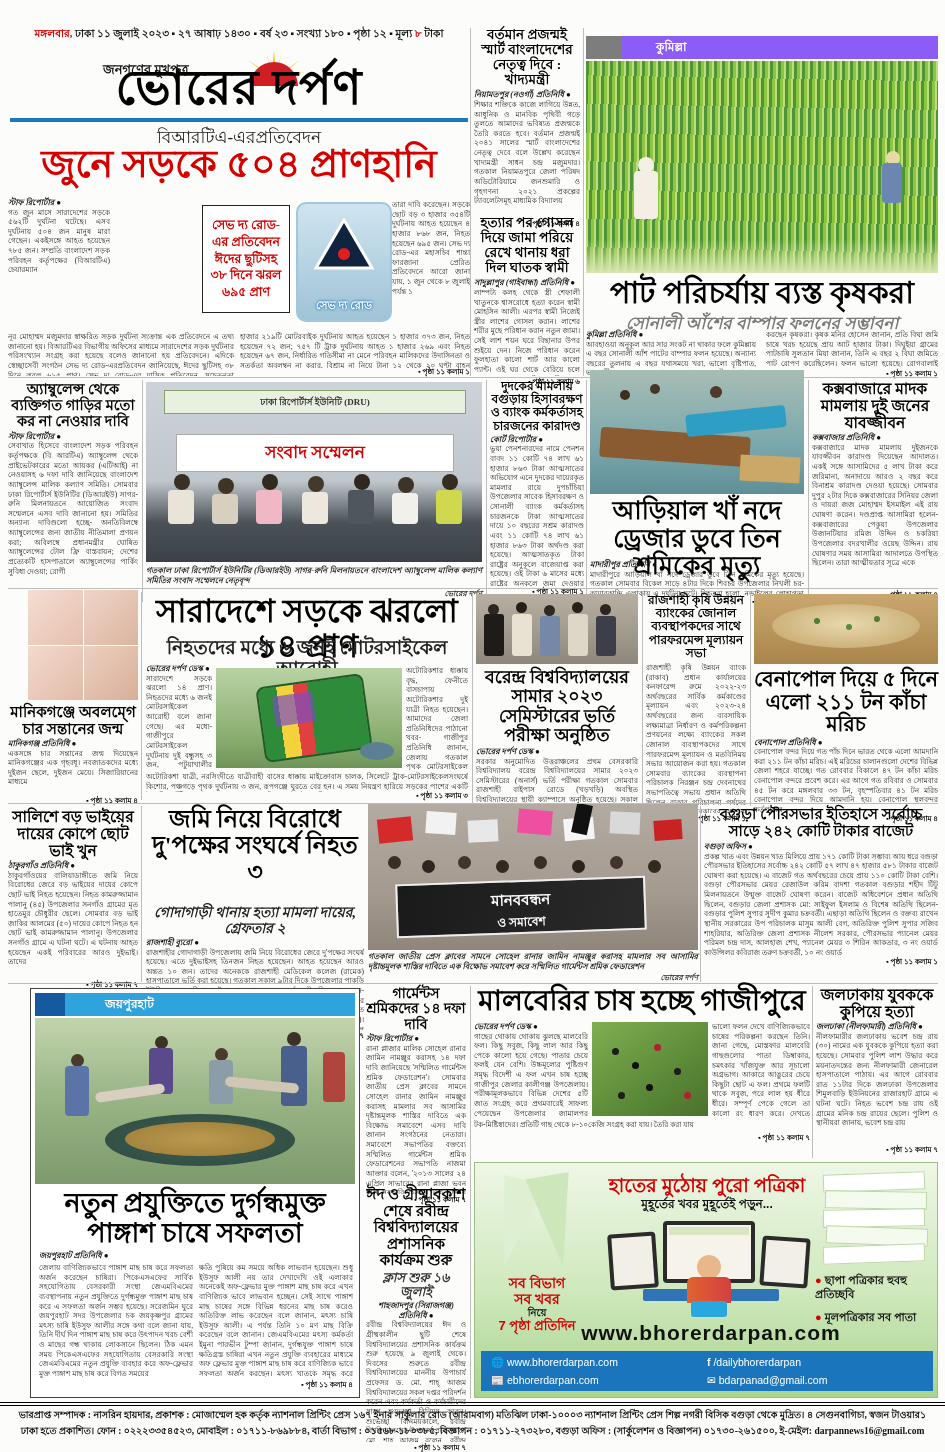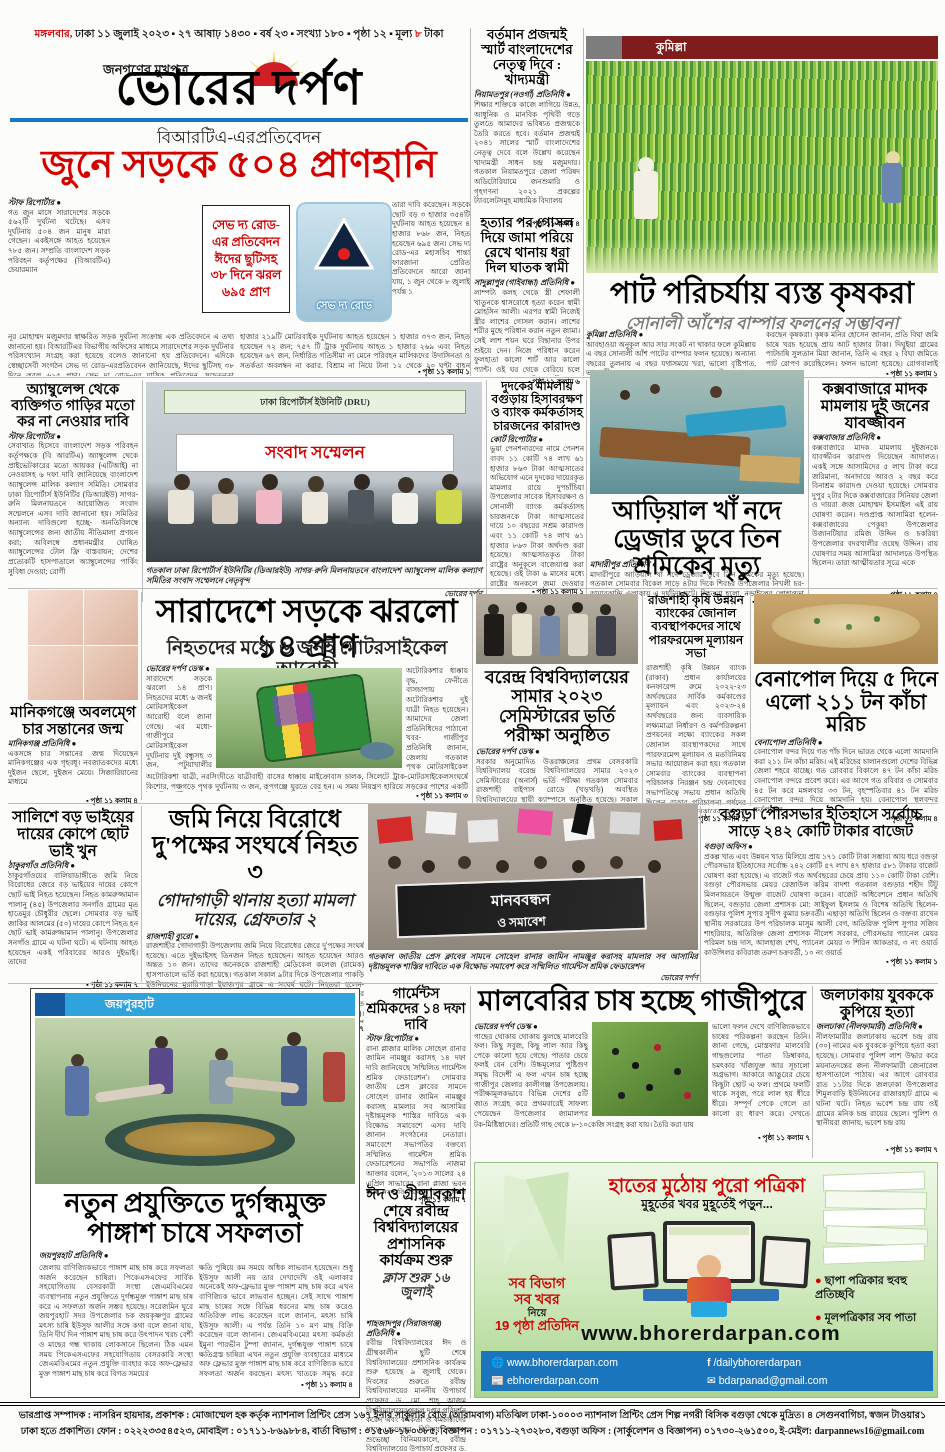--- a/index.html
+++ b/index.html
@@ -87,21 +87,21 @@
 
   <div class="abs" style="left:474px;top:216px;width:106px;">
     <div class="hl" style="font-size:13.5px;">হত্যার পর গোসল দিয়ে জামা পরিয়ে রেখে থানায় ধরা দিল ঘাতক স্বামী</div>
     <div class="dl" style="margin-top:3px;">সাদুল্লাপুর (গাইবান্ধা) প্রতিনিধি ●</div>
     <div class="bd" style="height:88px;">লাম্পট্য কলহ থেকে স্ত্রী শেফালী খাতুনকে শ্বাসরোধে হত্যা করেন স্বামী মোহসিন আলী। এরপর স্বামী নিজেই স্ত্রীর লাশের গোসল করান। লাশের শরীর মুছে পরিধান করান নতুন জামা। সেই লাশ শয়ন ঘরে বিছানার উপর শুইয়ে দেন। নিজে পরিধান করেন ফুলহাতা কালো শার্ট আর কালো প্যান্ট। ওই ঘর থেকে বেরিয়ে চলে আসেন থানায়। মোহসিন আলী থানায় ওসির কক্ষে প্রবেশ</div>
     <div class="cont">▪ পৃষ্ঠা ১১ কলাম ৬</div>
   </div>
 
   <div class="labelbar" style="left:586px;top:36px;width:352px;">
     <div class="sq" style="background:#7d7d7d;"></div>
-    <div class="bar" style="background:#7f1d1d;">কুমিল্লা</div>
+    <div class="bar" style="background:#8b5cf6;">কুমিল্লা</div>
   </div>
   <div class="photo" style="left:586px;top:61px;width:352px;height:212px;background:repeating-linear-gradient(92deg,#4f9436 0 3px,#8cc63f 3px 6px,#bfdc7e 6px 8px);">
     <div style="position:absolute;left:0;bottom:0;width:100%;height:34px;background:linear-gradient(180deg,rgba(230,240,200,0),#d8e6b2);"></div>
     <div class="dot" style="left:52px;top:96px;width:16px;height:16px;background:#f5f0e6;"></div>
     <div class="abs" style="left:48px;top:110px;width:24px;height:48px;background:#f3efe4;border-radius:4px;"></div>
     <div class="dot" style="left:300px;top:90px;width:14px;height:14px;background:#e8d9a8;"></div>
     <div class="abs" style="left:296px;top:102px;width:20px;height:40px;background:#6b86b0;border-radius:4px;"></div>
 
   </div>
   <div class="abs subhead-gray" style="left:586px;top:310px;width:352px;font-size:17px;">সোনালী আঁশের বাম্পার ফলনের সম্ভাবনা</div>
@@ -259,21 +259,21 @@
 
   <div class="abs" style="left:8px;top:808px;width:130px;">
     <div class="hl" style="font-size:15.5px;">সালিশে বড় ভাইয়ের দায়ের কোপে ছোট ভাই খুন</div>
     <div class="dl" style="margin-top:2px;">ঠাকুরগাঁও প্রতিনিধি ●</div>
     <div class="bd" style="height:108px;">ঠাকুরগাঁওয়ের বালিয়াডাঙ্গীতে জমি নিয়ে বিরোধের জেরে বড় ভাইয়ের দায়ের কোপে ছোট ভাই নিহত হয়েছেন। নিহত কামরুজ্জামান পালানু (৪৫) উপজেলার সনগাঁও গ্রামের মৃত হাতেমুর চৌধুরীর ছেলে। সোমবার বড় ভাই জাকির আলমের (৫০) দায়ের কোপে নিহত হন ছোট ভাই কামরুজ্জামান পালানু। উপজেলার সনগাঁও গ্রামে এ ঘটনা ঘটে। এ ঘটনায় আহত হয়েছেন একই পরিবারের আরও দুইভাই। তাদের</div>
     <div class="cont">▪ পৃষ্ঠা ১১ কলাম ৭</div>
   </div>
 
   <div class="abs" style="left:146px;top:806px;width:218px;">
     <div class="hl" style="font-size:24px;">জমি নিয়ে বিরোধে দু'পক্ষের সংঘর্ষে নিহত ৩</div>
-    <div class="hl" style="font-size:17px;font-style:italic;margin-top:7px;color:#222;">গোদাগাড়ী থানায় হত্যা মামলা দায়ের, গ্রেফতার ২</div>
+    <div class="hl" style="font-size:14px;font-style:italic;margin-top:20px;color:#222;">গোদাগাড়ী থানায় হত্যা মামলা দায়ের, গ্রেফতার ২</div>
     <div class="dl" style="margin-top:2px;">রাজশাহী ব্যুরো ●</div>
     <div class="bd" style="height:82px;">রাজশাহীর গোদাগাড়ী উপজেলায় জমি নিয়ে বিরোধের জেরে দু'পক্ষের সংঘর্ষ হয়েছে। এতে দুইভাইসহ তিনজন নিহত হয়েছেন। আহত হয়েছেন আরও অন্তত ১০ জন। তাদের অনেককে রাজশাহী মেডিকেল কলেজ (রামেক) হাসপাতালে ভর্তি করা হয়েছে। গতকাল সকাল ৯টার দিকে উপজেলার পাকড়ি ইউনিয়নের মুরারিপাড়া ইয়াজপুর গ্রামে এ সংঘর্ষ ঘটে। নিহতরা হলেন- রাজশাহী মহানগরীর রাজপাড়া থানার ভাটপাড়া এলাকার জিল্লুর রহমানের ছেলে সোহেল রানা হোটন (৪৫), গোদাগাড়ীর বড়গাছি কানুপাড়া গ্রামের মৃত আলিমুদ্দিনের ছেলে মেহের আলী (৬৫) ও তার বড় ভাই নাইমুল ইসলাম (৭০)। আহত হলেন-ইউনুস আলী (২২), মো. আনু (২২), মো. রায়হান (৩৫), মনিরুল হক (৪৫), মো. সুলায়মান আলী (৫০) ও হানিফ আলী (৩৫)। তারা রামেক হাসপাতালের</div>
     <div class="cont">▪ পৃষ্ঠা ১১ কলাম ৭</div>
   </div>
 
   <div class="photo" style="left:368px;top:804px;width:330px;height:146px;background:linear-gradient(180deg,#b3aaa1 0%,#a49a90 60%,#8e857b 100%);">
     <div style="position:absolute;left:10px;top:14px;width:34px;height:24px;background:#d42a2a;transform:rotate(-6deg);"></div>
     <div style="position:absolute;left:58px;top:8px;width:30px;height:22px;background:#f2f2f2;transform:rotate(4deg);"></div>
     <div style="position:absolute;left:100px;top:16px;width:30px;height:22px;background:#e8e8e8;transform:rotate(-3deg);"></div>
     <div style="position:absolute;left:150px;top:6px;width:34px;height:24px;background:#ee4fa0;transform:rotate(5deg);"></div>
@@ -339,21 +339,21 @@
   <div class="abs" style="left:366px;top:986px;width:100px;">
     <div class="hl" style="font-size:14px;">গার্মেন্টস শ্রমিকদের ১৪ দফা দাবি</div>
     <div class="dl" style="margin-top:2px;">স্টাফ রিপোর্টার ●</div>
     <div class="bd" style="height:150px;">রানা প্লাজার মালিক সোহেল রানার জামিন নামঞ্জুর করাসহ ১৪ দফা দাবি জানিয়েছে 'সম্মিলিত গার্মেন্টস শ্রমিক ফেডারেশন'। সোমবার জাতীয় প্রেস ক্লাবের সামনে সোহেল রানার জামিন নামঞ্জুর করাসহ মামলার সব আসামির দৃষ্টান্তমূলক শাস্তির দাবিতে এক বিক্ষোভ সমাবেশে এসব দাবি জানান সংগঠনের নেতারা। সমাবেশে সভাপতির বক্তব্যে সম্মিলিত গার্মেন্টস শ্রমিক ফেডারেশনের সভাপতি নাজমা আক্তার বলেন, '২০১৩ সালের ২৪ এপ্রিল সাভারের রানা প্লাজা ভবন ধসে সরকারি হিসাবে এক হাজার ১৩৮ জন শ্রমিক প্রাণ হারান। আড়াই হাজার শ্রমিককে</div>
     <div class="cont">▪ পৃষ্ঠা ১১ কলাম ৭</div>
   </div>
 
   <div class="abs" style="left:366px;top:1186px;width:100px;">
     <div class="hl" style="font-size:15px;">ঈদ ও গ্রীষ্মাবকাশ শেষে রবীন্দ্র বিশ্ববিদ্যালয়ের প্রশাসনিক কার্যক্রম শুরু</div>
     <div class="hl" style="font-size:13px;font-style:italic;margin-top:2px;color:#333;">ক্লাস শুরু ১৬ জুলাই</div>
-    <div class="dl" style="margin-top:20px;">শাহজাদপুর (সিরাজগঞ্জ) প্রতিনিধি ●</div>
+    <div class="dl" style="margin-top:2px;text-align:center;">শাহজাদপুর (সিরাজগঞ্জ) প্রতিনিধি ●</div>
     <div class="bd" style="height:122px;">রবীন্দ্র বিশ্ববিদ্যালয়ের ঈদ ও গ্রীষ্মকালীন ছুটি শেষে বিশ্ববিদ্যালয়ের প্রশাসনিক কার্যক্রম শুরু হয়েছে ৯ জুলাই থেকে। দিবসের শুরুতে রবীন্দ্র বিশ্ববিদ্যালয়ের মাননীয় উপাচার্য প্রফেসর ড. মো. শাহ্ আজম বিশ্ববিদ্যালয়ের সকল দপ্তর পরিদর্শন করেন এবং কর্মকর্তা ও কর্মচারীদের সাথে শুভেচ্ছা বিনিময় করেন। শুভেচ্ছা বিনিময়কালে, রবীন্দ্র বিশ্ববিদ্যালয়ের উপাচার্য প্রফেসর ড. মো. শাহ্ আজম বলেন, রবীন্দ্র বিশ্ববিদ্যালয় শিক্ষা, সংস্কৃতি ও গবেষণায় নানামুখী</div>
     <div class="cont">▪ পৃষ্ঠা ১১ কলাম ৭</div>
   </div>
 
   <div class="abs hl" style="left:474px;top:986px;width:336px;font-size:28px;">মালবেরির চাষ হচ্ছে গাজীপুরে</div>
   <div class="abs" style="left:474px;top:1022px;width:114px;height:96px;">
     <div class="dl">ভোরের দর্পণ ডেস্ক ●</div>
     <div class="bd" style="height:84px;">গাছের থোকায় থোকায় ঝুলছে মালবেরি ফল। কিছু সবুজ, কিছু লাল আর কিছু পেকে কালো হয়ে গেছে। পাতার চেয়ে ফলই যেন বেশি। উচ্চমূল্যের পুষ্টিগুণ সমৃদ্ধ বিদেশী এ ফল এখন চাষ হচ্ছে গাজীপুর জেলার কালীগঞ্জ উপজেলায়। পরীক্ষামূলকভাবে বিভিন্ন দেশের ৫টি জাত সংগ্রহ করে প্রথমবারেই সাফল্য পেয়েছেন উপজেলার জামালপুর ইউনিয়নের ভূপাইর গ্রামের মো. মোস্তফা মোল্লা (৪০)। পরীক্ষামূলকভাবে শুরু করলেও</div>
   </div>
   <div class="photo" style="left:592px;top:1022px;width:116px;height:94px;background:linear-gradient(145deg,#7fae52 0%,#5c8a38 60%,#49722c 100%);">
@@ -379,21 +379,21 @@
   <div class="abs" style="left:474px;top:1162px;width:464px;height:236px;background:linear-gradient(180deg,#eef7e6 0%,#cfe8bc 55%,#a9d48e 100%);border:1px solid #9bbf85;box-sizing:border-box;font-family:'Liberation Sans',sans-serif;">
 
     <div style="position:absolute;left:10px;top:12px;width:104px;height:100px;">
       <div style="position:absolute;left:8px;top:4px;width:0;height:0;border-left:22px solid transparent;border-right:22px solid transparent;border-top:88px solid #dfefd2;transform:rotate(14deg);"></div>
       <div style="position:absolute;left:48px;top:0;width:0;height:0;border-left:22px solid transparent;border-right:22px solid transparent;border-top:92px solid #cde6ba;transform:rotate(-10deg);"></div>
     </div>
     <div style="position:absolute;left:6px;top:112px;width:112px;text-align:center;color:#d40000;font-weight:bold;font-size:14px;line-height:1.15;">
       <div>সব বিভাগ</div>
       <div>সব খবর</div>
       <div style="color:#111;font-size:10px;">নিয়ে</div>
-      <div style="font-size:13px;">19 পৃষ্ঠা প্রতিদিন</div>
+      <div style="font-size:13px;">7 পৃষ্ঠা প্রতিদিন</div>
     </div>
 
     <div style="position:absolute;left:120px;top:8px;width:224px;text-align:center;color:#d40000;font-weight:bold;font-size:19px;">হাতের মুঠোয় পুরো পত্রিকা</div>
     <div style="position:absolute;left:120px;top:32px;width:224px;text-align:center;color:#111;font-weight:bold;font-size:12px;">মুহূর্তের খবর মুহূর্তেই পড়ুন...</div>
     <div style="position:absolute;left:128px;top:52px;width:210px;height:104px;">
       <div style="position:absolute;left:60px;top:6px;width:92px;height:62px;background:#2b2b2b;border-radius:4px;"></div>
       <div style="position:absolute;left:64px;top:10px;width:84px;height:54px;background:#f6f3ea;"></div>
       <div style="position:absolute;left:66px;top:12px;width:80px;height:8px;background:#d8e6c2;"></div>
       <div style="position:absolute;left:6px;top:18px;width:48px;height:56px;background:#2b2b2b;border-radius:4px;transform:rotate(-4deg);"></div>
       <div style="position:absolute;left:10px;top:22px;width:40px;height:48px;background:#f2efe6;transform:rotate(-4deg);"></div>

